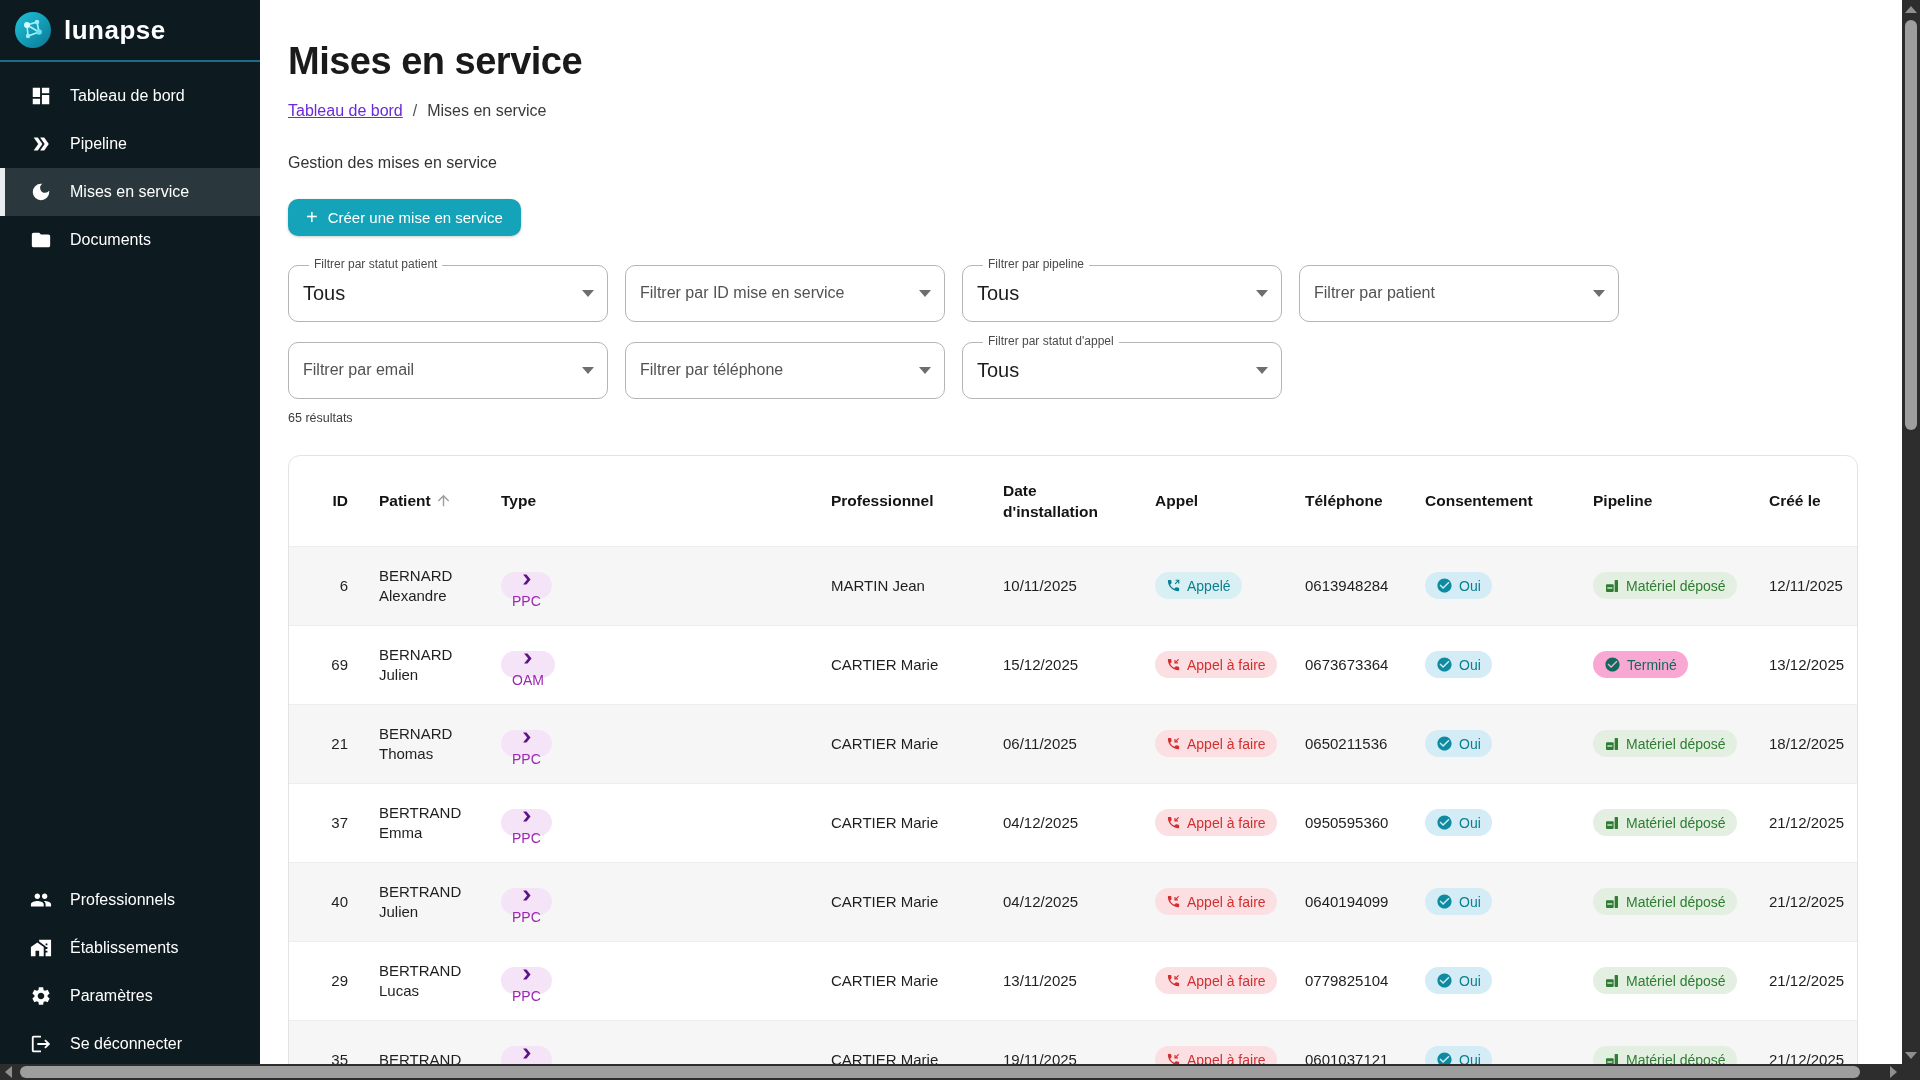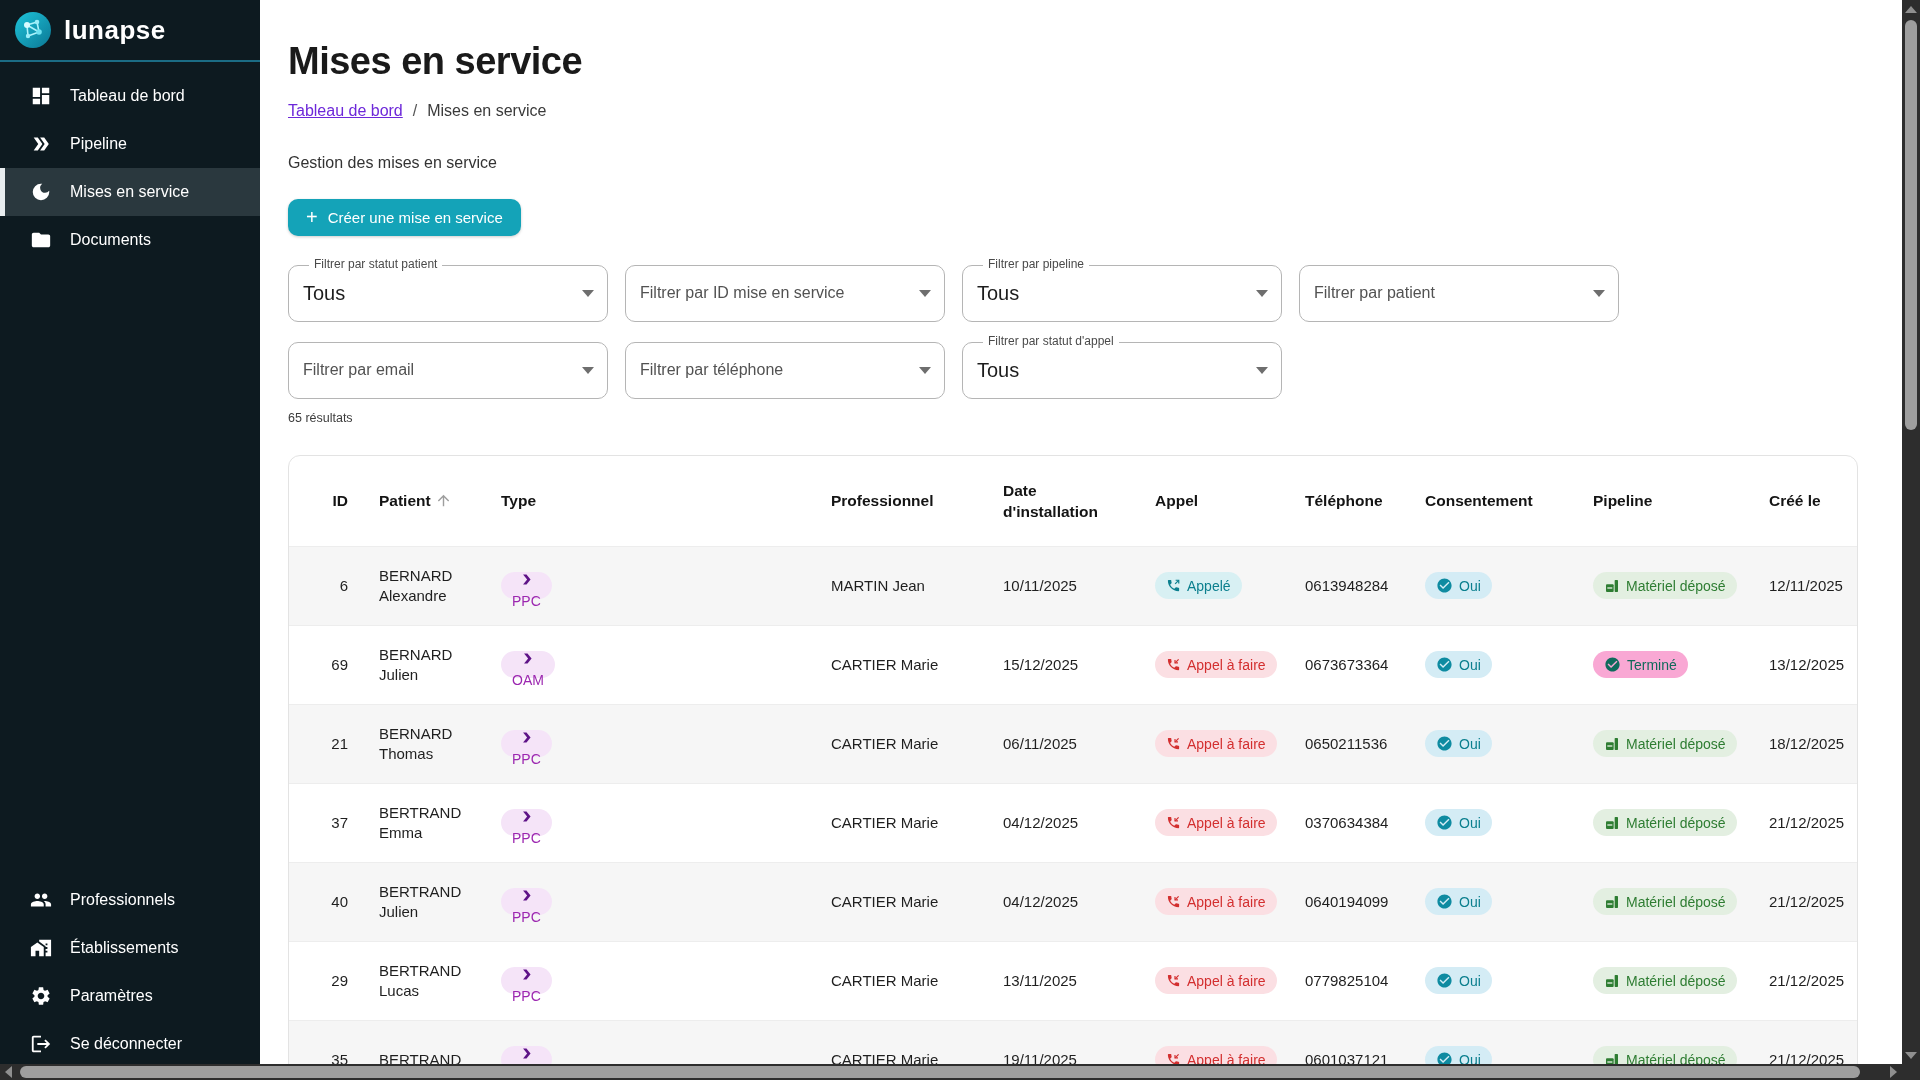--- a/index.html
+++ b/index.html
@@ -492,21 +492,21 @@
                 <span class="icon">
                   <svg viewBox="0 0 24 24">
                     <path fill="currentColor" d="M6.62 10.79c1.44 2.83 3.76 5.14 6.59 6.59l2.2-2.2c.27-.27.67-.36 1.02-.24 1.12.37 2.33.57 3.57.57.55 0 1 .45 1 1V20c0 .55-.45 1-1 1-9.39 0-17-7.61-17-17 0-.55.45-1 1-1h3.5c.55 0 1 .45 1 1 0 1.25.2 2.45.57 3.57.11.35.03.74-.25 1.02l-2.2 2.2z"></path>
                     <path d="M20.2 3.8L14.6 9.4" fill="none" stroke="currentColor" stroke-width="1.9"></path>
                     <path d="M14.4 4.6v4.8h4.8" fill="none" stroke="currentColor" stroke-width="1.9"></path>
                   </svg>
                 </span>
                 <span>Appel à faire</span>
               </span>
             </div>
-            <div class="td col-tel">0370634384</div>
+            <div class="td col-tel">0950595360</div>
             <div class="td col-consent">
               <span class="badge badge-oui">
                 <span class="icon">
                   <svg viewBox="0 0 24 24">
                     <path fill="currentColor" d="M12 2C6.48 2 2 6.48 2 12s4.48 10 10 10 10-4.48 10-10S17.52 2 12 2zm-2 15l-5-5 1.41-1.41L10 14.17l7.59-7.59L19 8l-9 9z"></path>
                   </svg>
                 </span>
                 <span>Oui</span>
               </span>
             </div>

